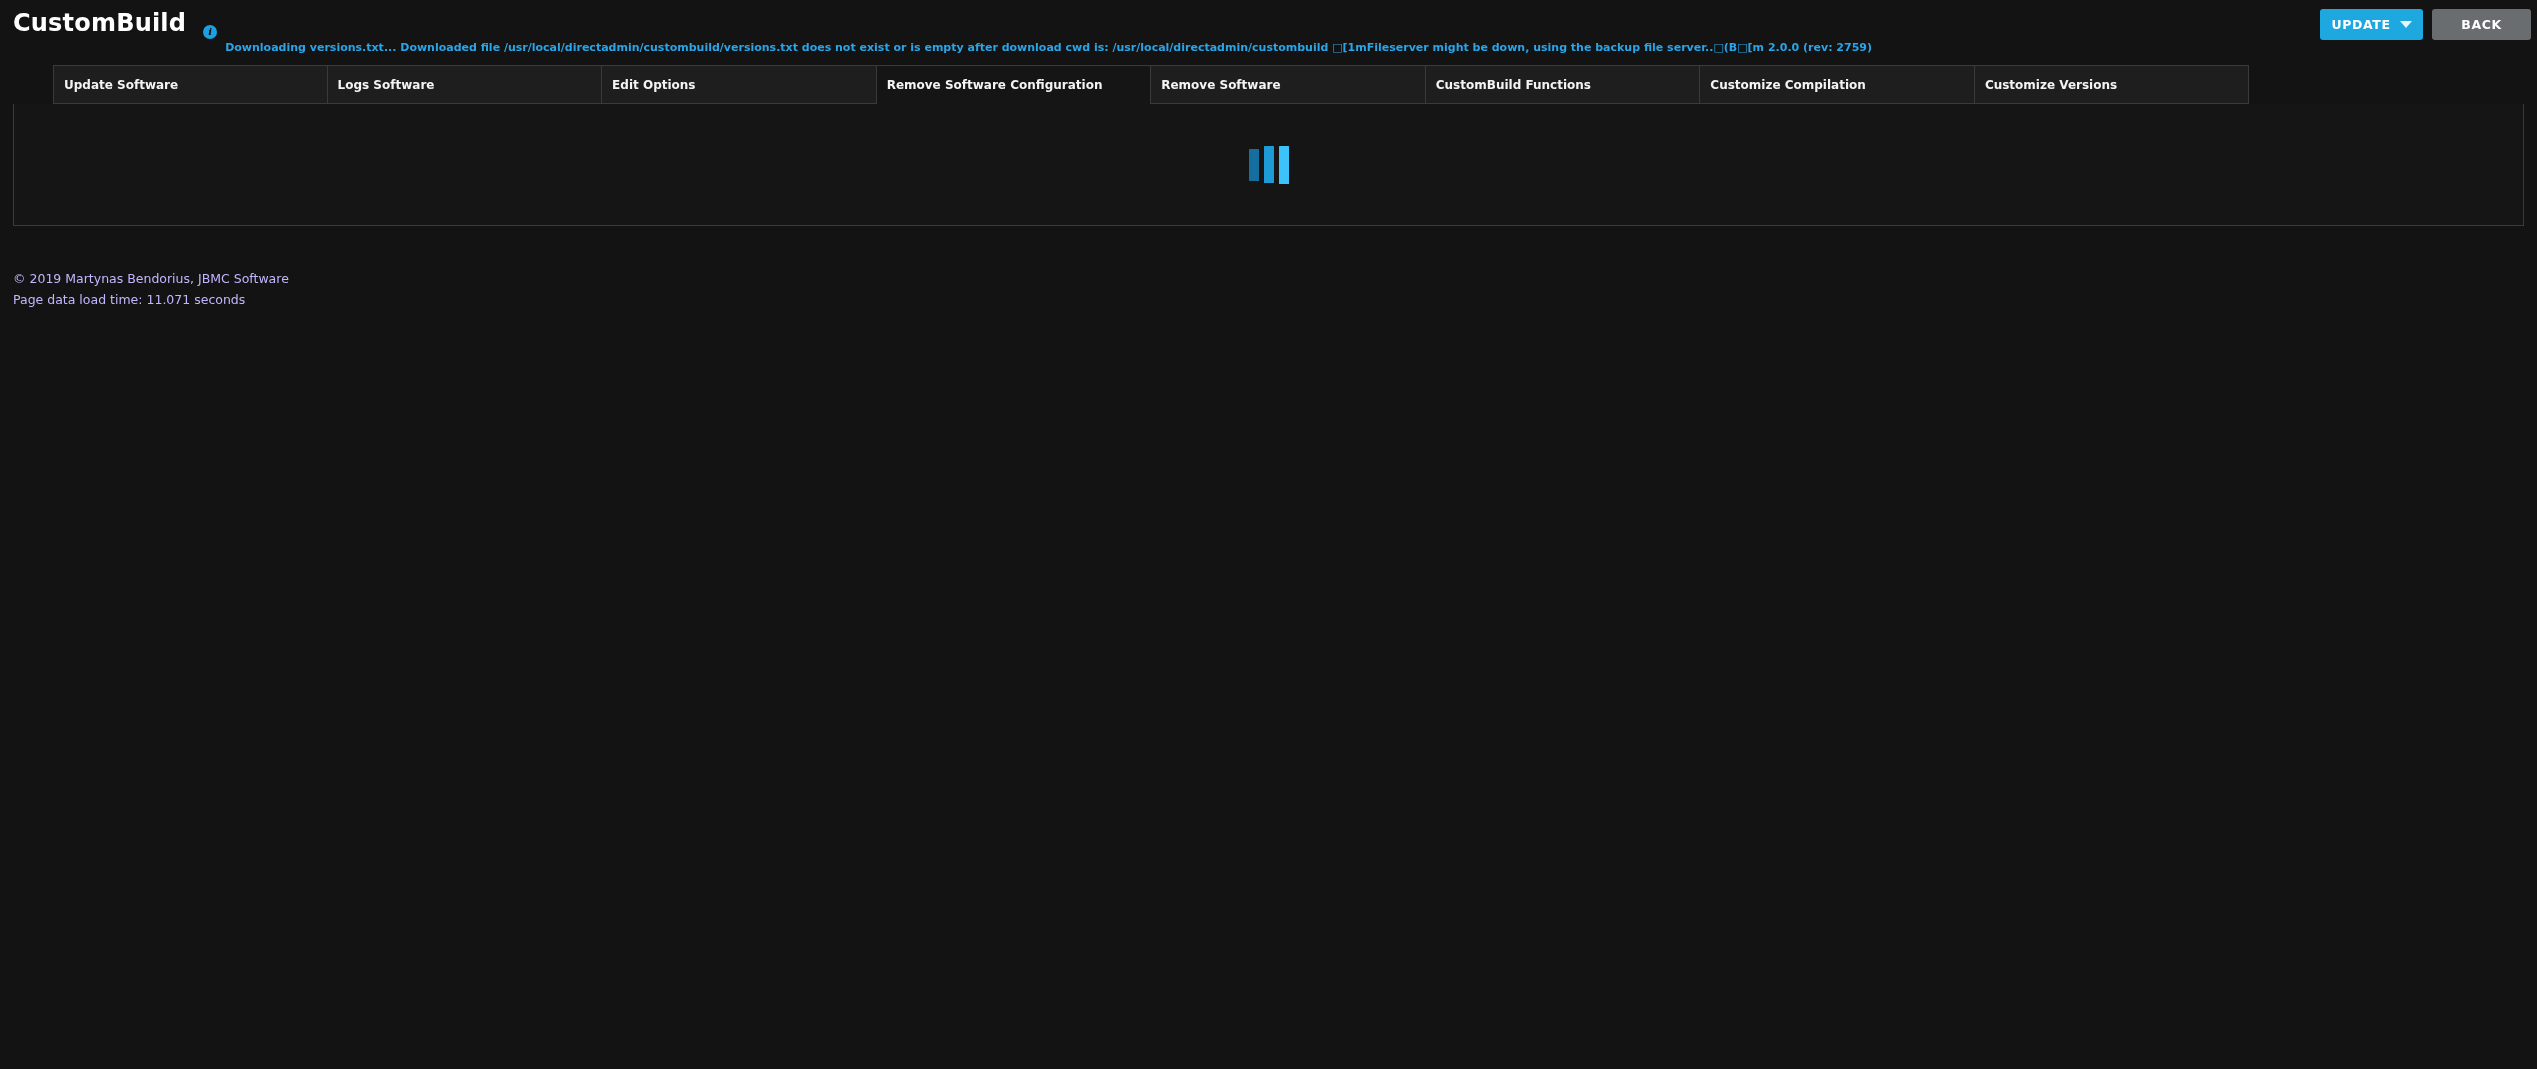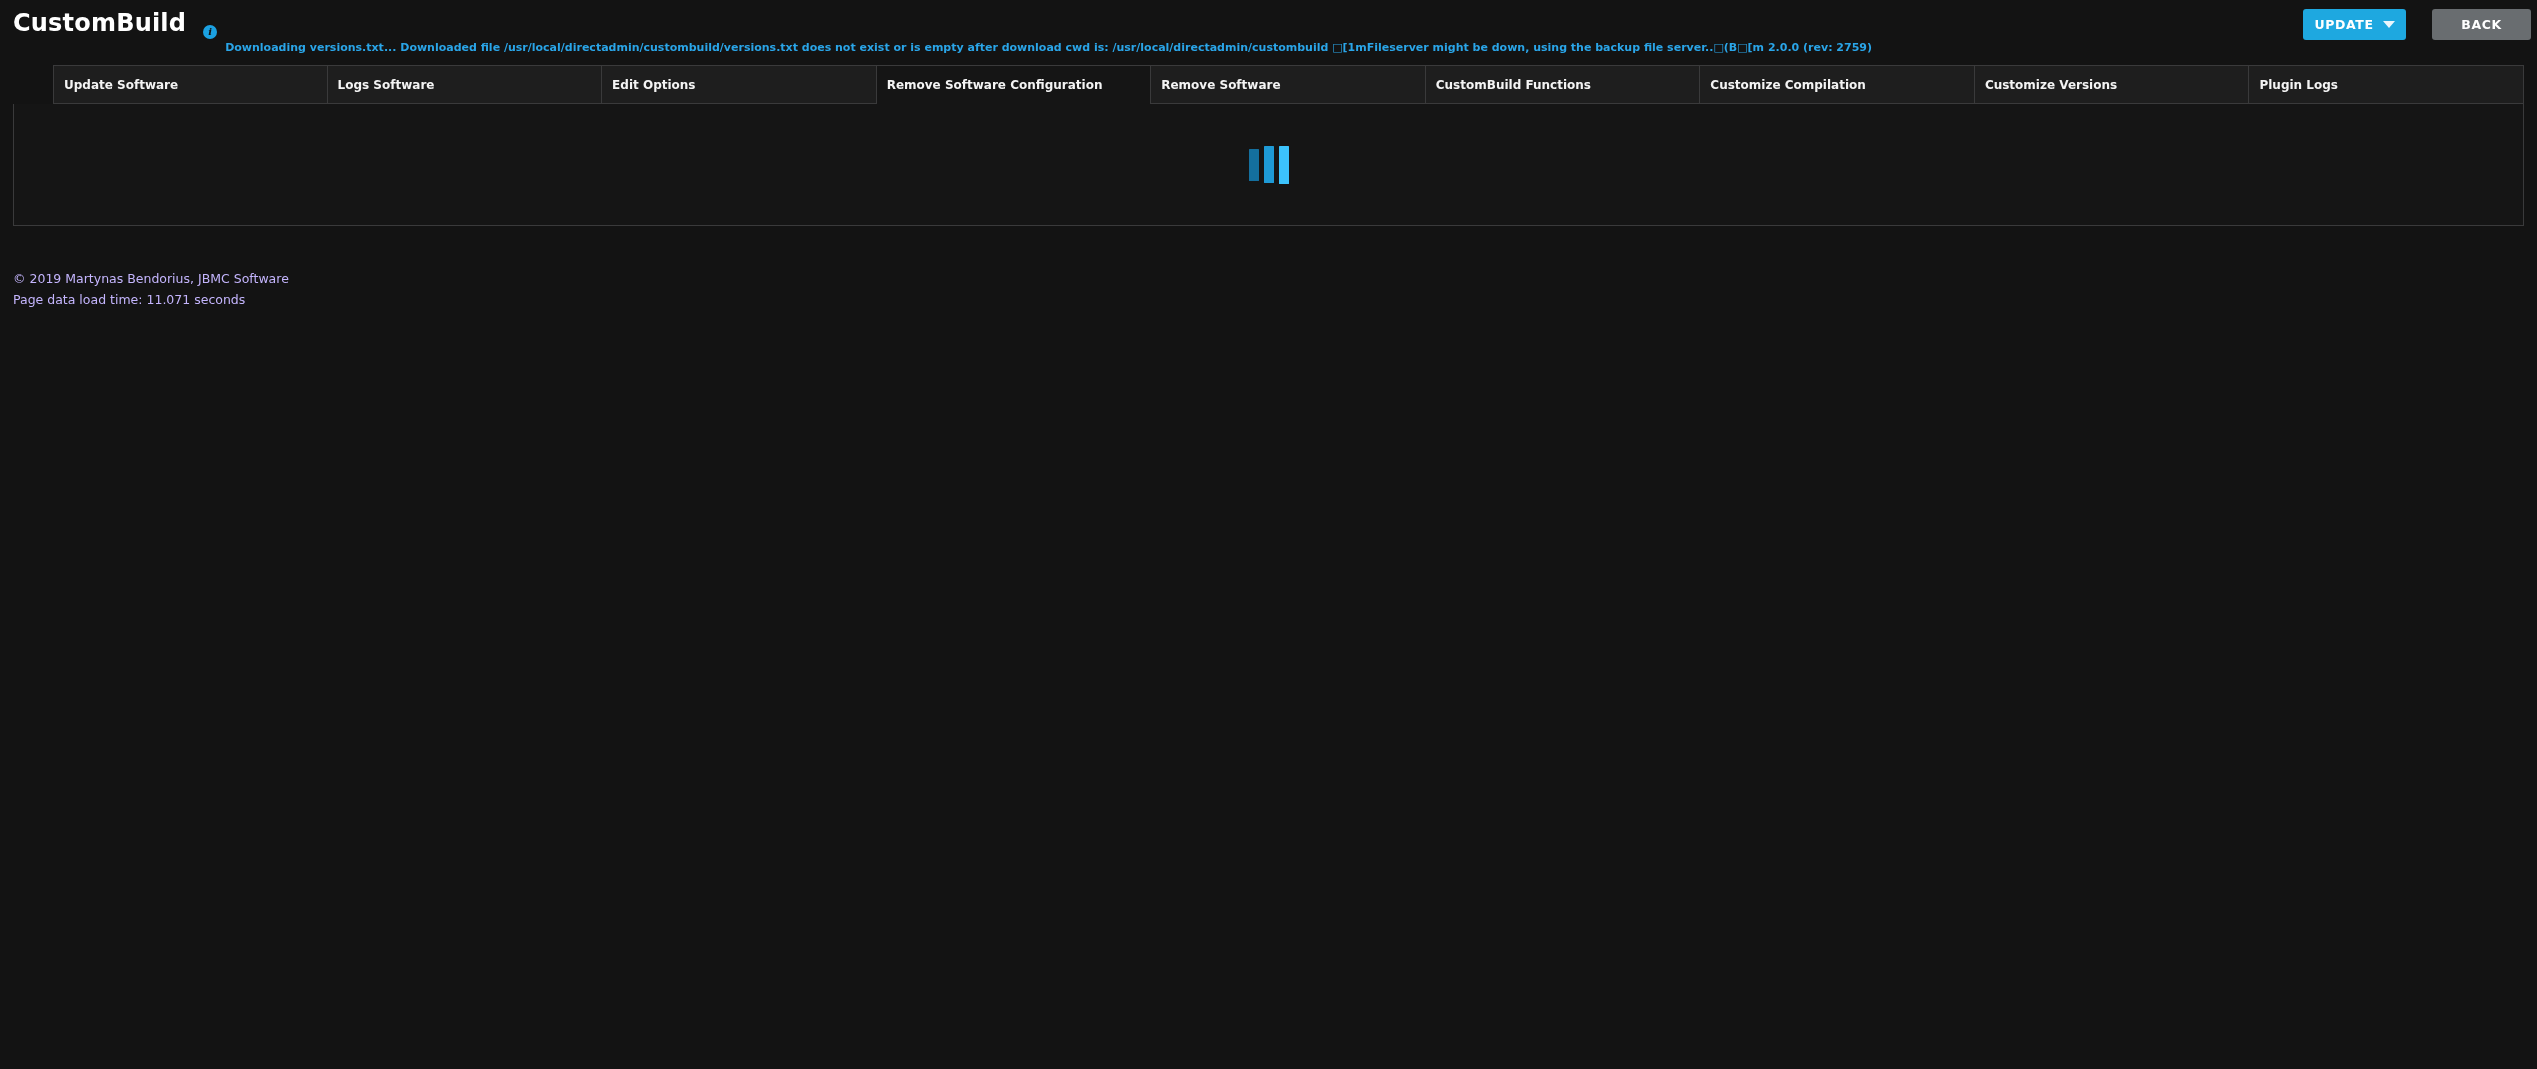--- a/index.html
+++ b/index.html
@@ -54,21 +54,21 @@
     font-size: 11px;
     font-weight: 600;
     white-space: nowrap;
     overflow: hidden;
     margin-top: 32px;
   }
   .header-buttons {
     margin-left: auto;
     display: flex;
     align-items: center;
-    gap: 26px;
+    gap: 9px;
     padding-right: 0;
     padding-left: 44px;
   }
   .btn {
     height: 31px;
     border: none;
     border-radius: 3px;
     color: #ffffff;
     font-family: inherit;
     font-size: 12.5px;
@@ -175,21 +175,20 @@
 
 <div class="tab-bar" id="tab-bar">
     <div class="tab">Update Software</div>
     <div class="tab">Logs Software</div>
     <div class="tab">Edit Options</div>
     <div class="tab active">Remove Software Configuration</div>
     <div class="tab">Remove Software</div>
     <div class="tab">CustomBuild Functions</div>
     <div class="tab">Customize Compilation</div>
     <div class="tab">Customize Versions</div>
-    <div class="tab">Plugin Logs</div>
   </div>
 
 <div class="content-panel">
   <div class="loader">
     <div class="bar bar-1"></div>
     <div class="bar bar-2"></div>
     <div class="bar bar-3"></div>
   </div>
 </div>
 

